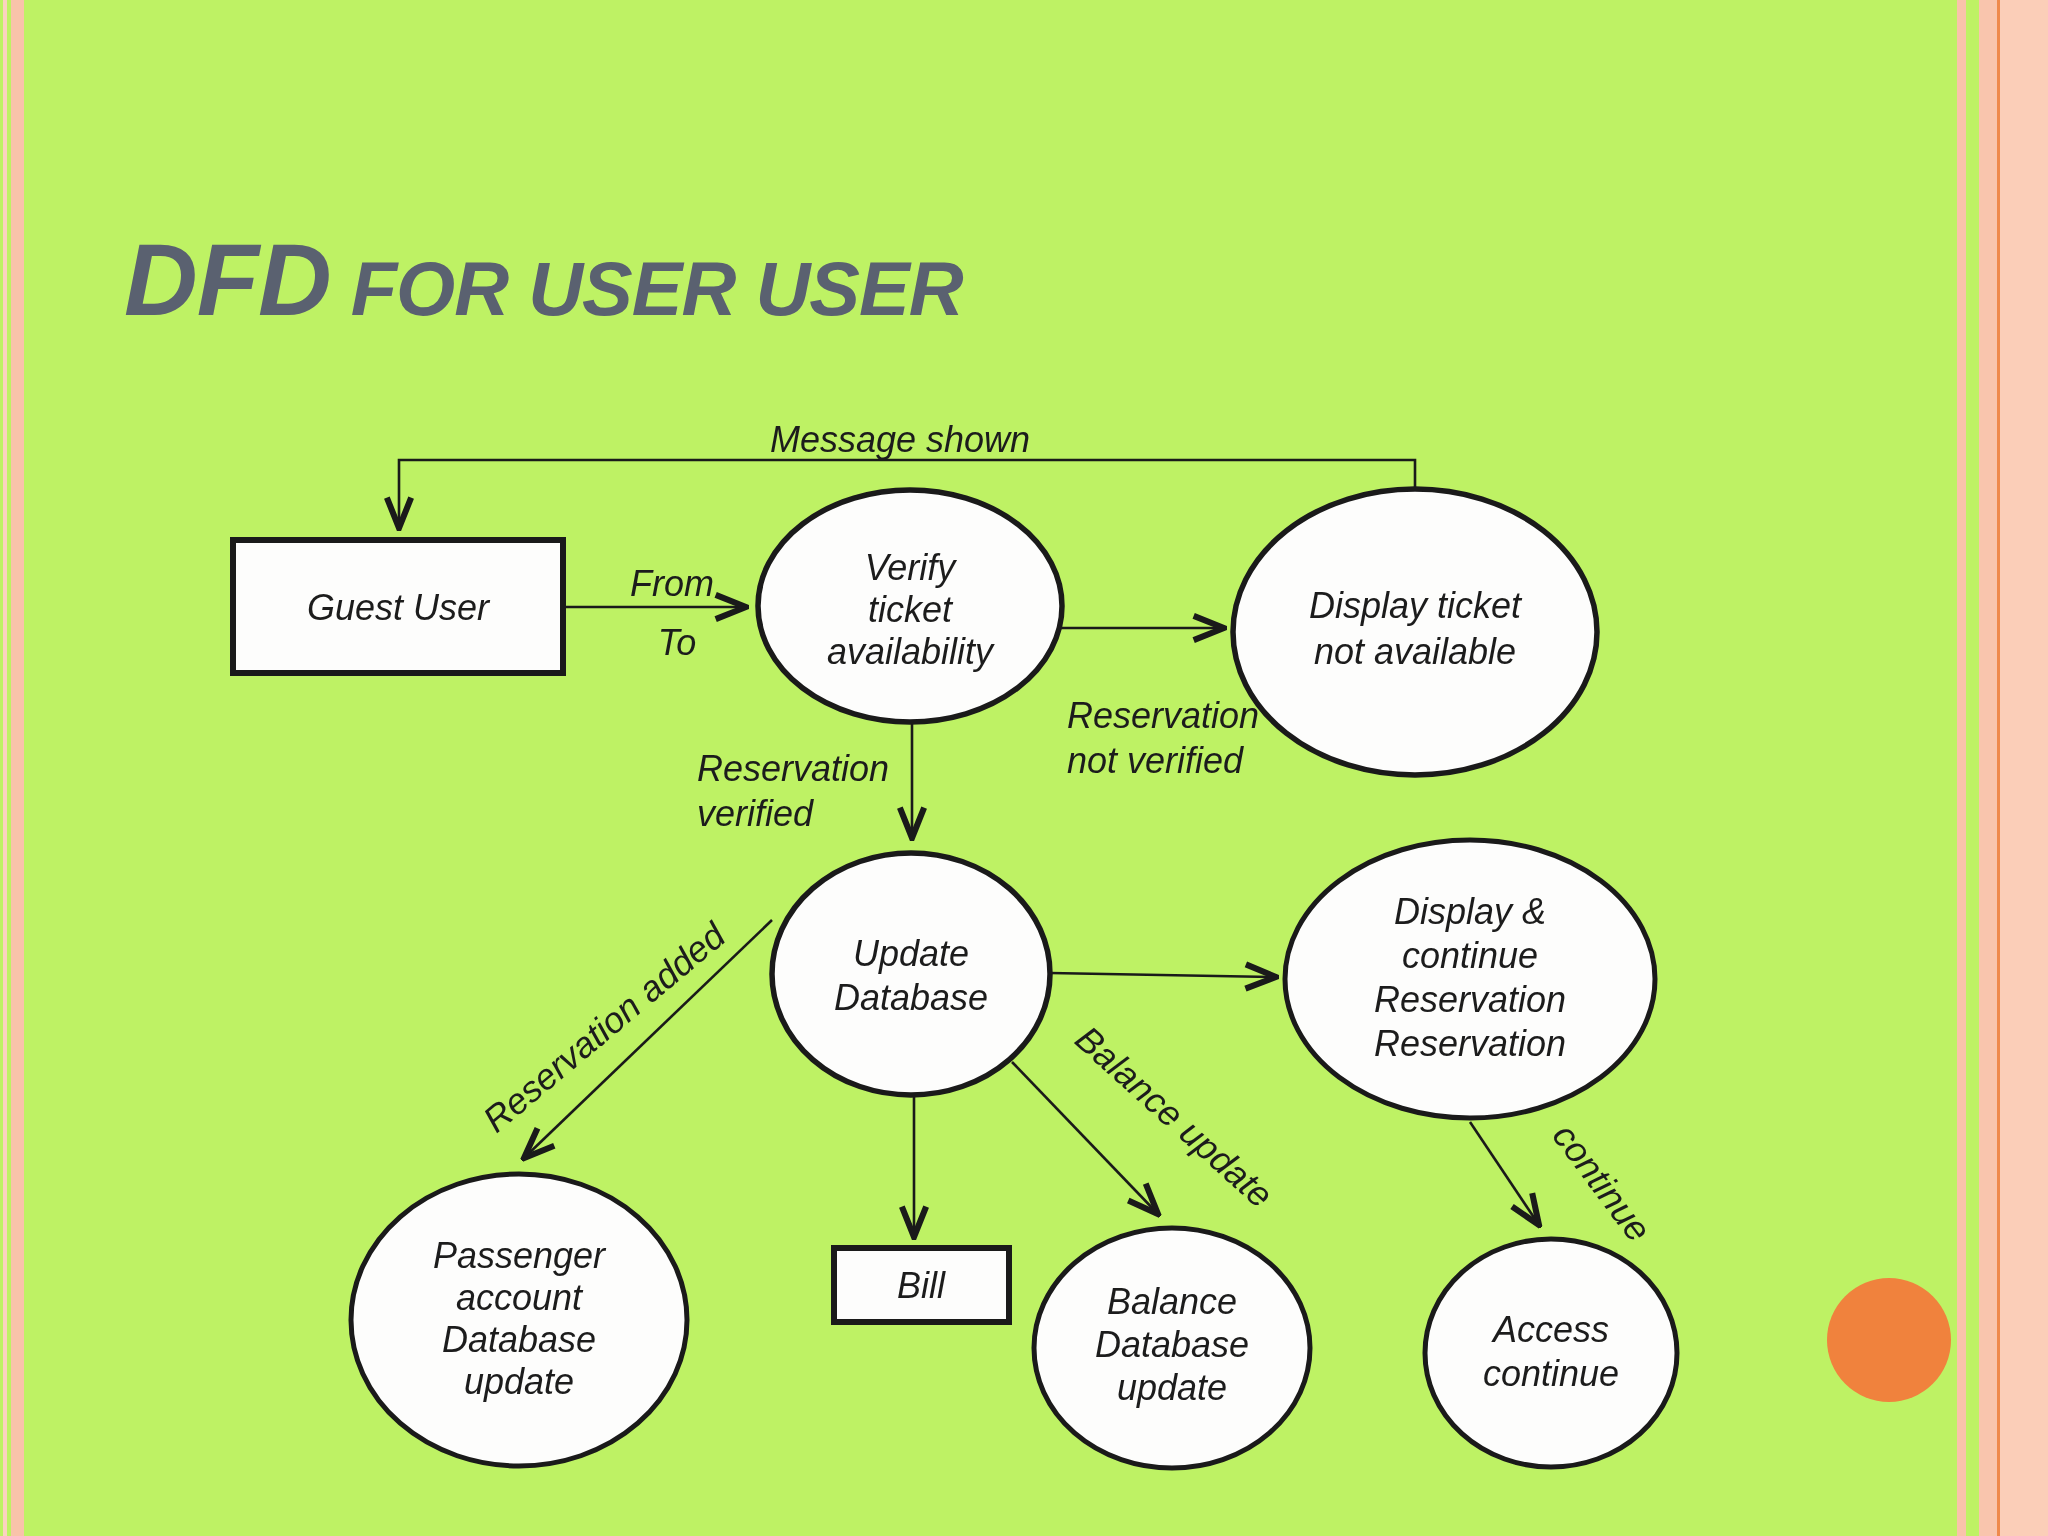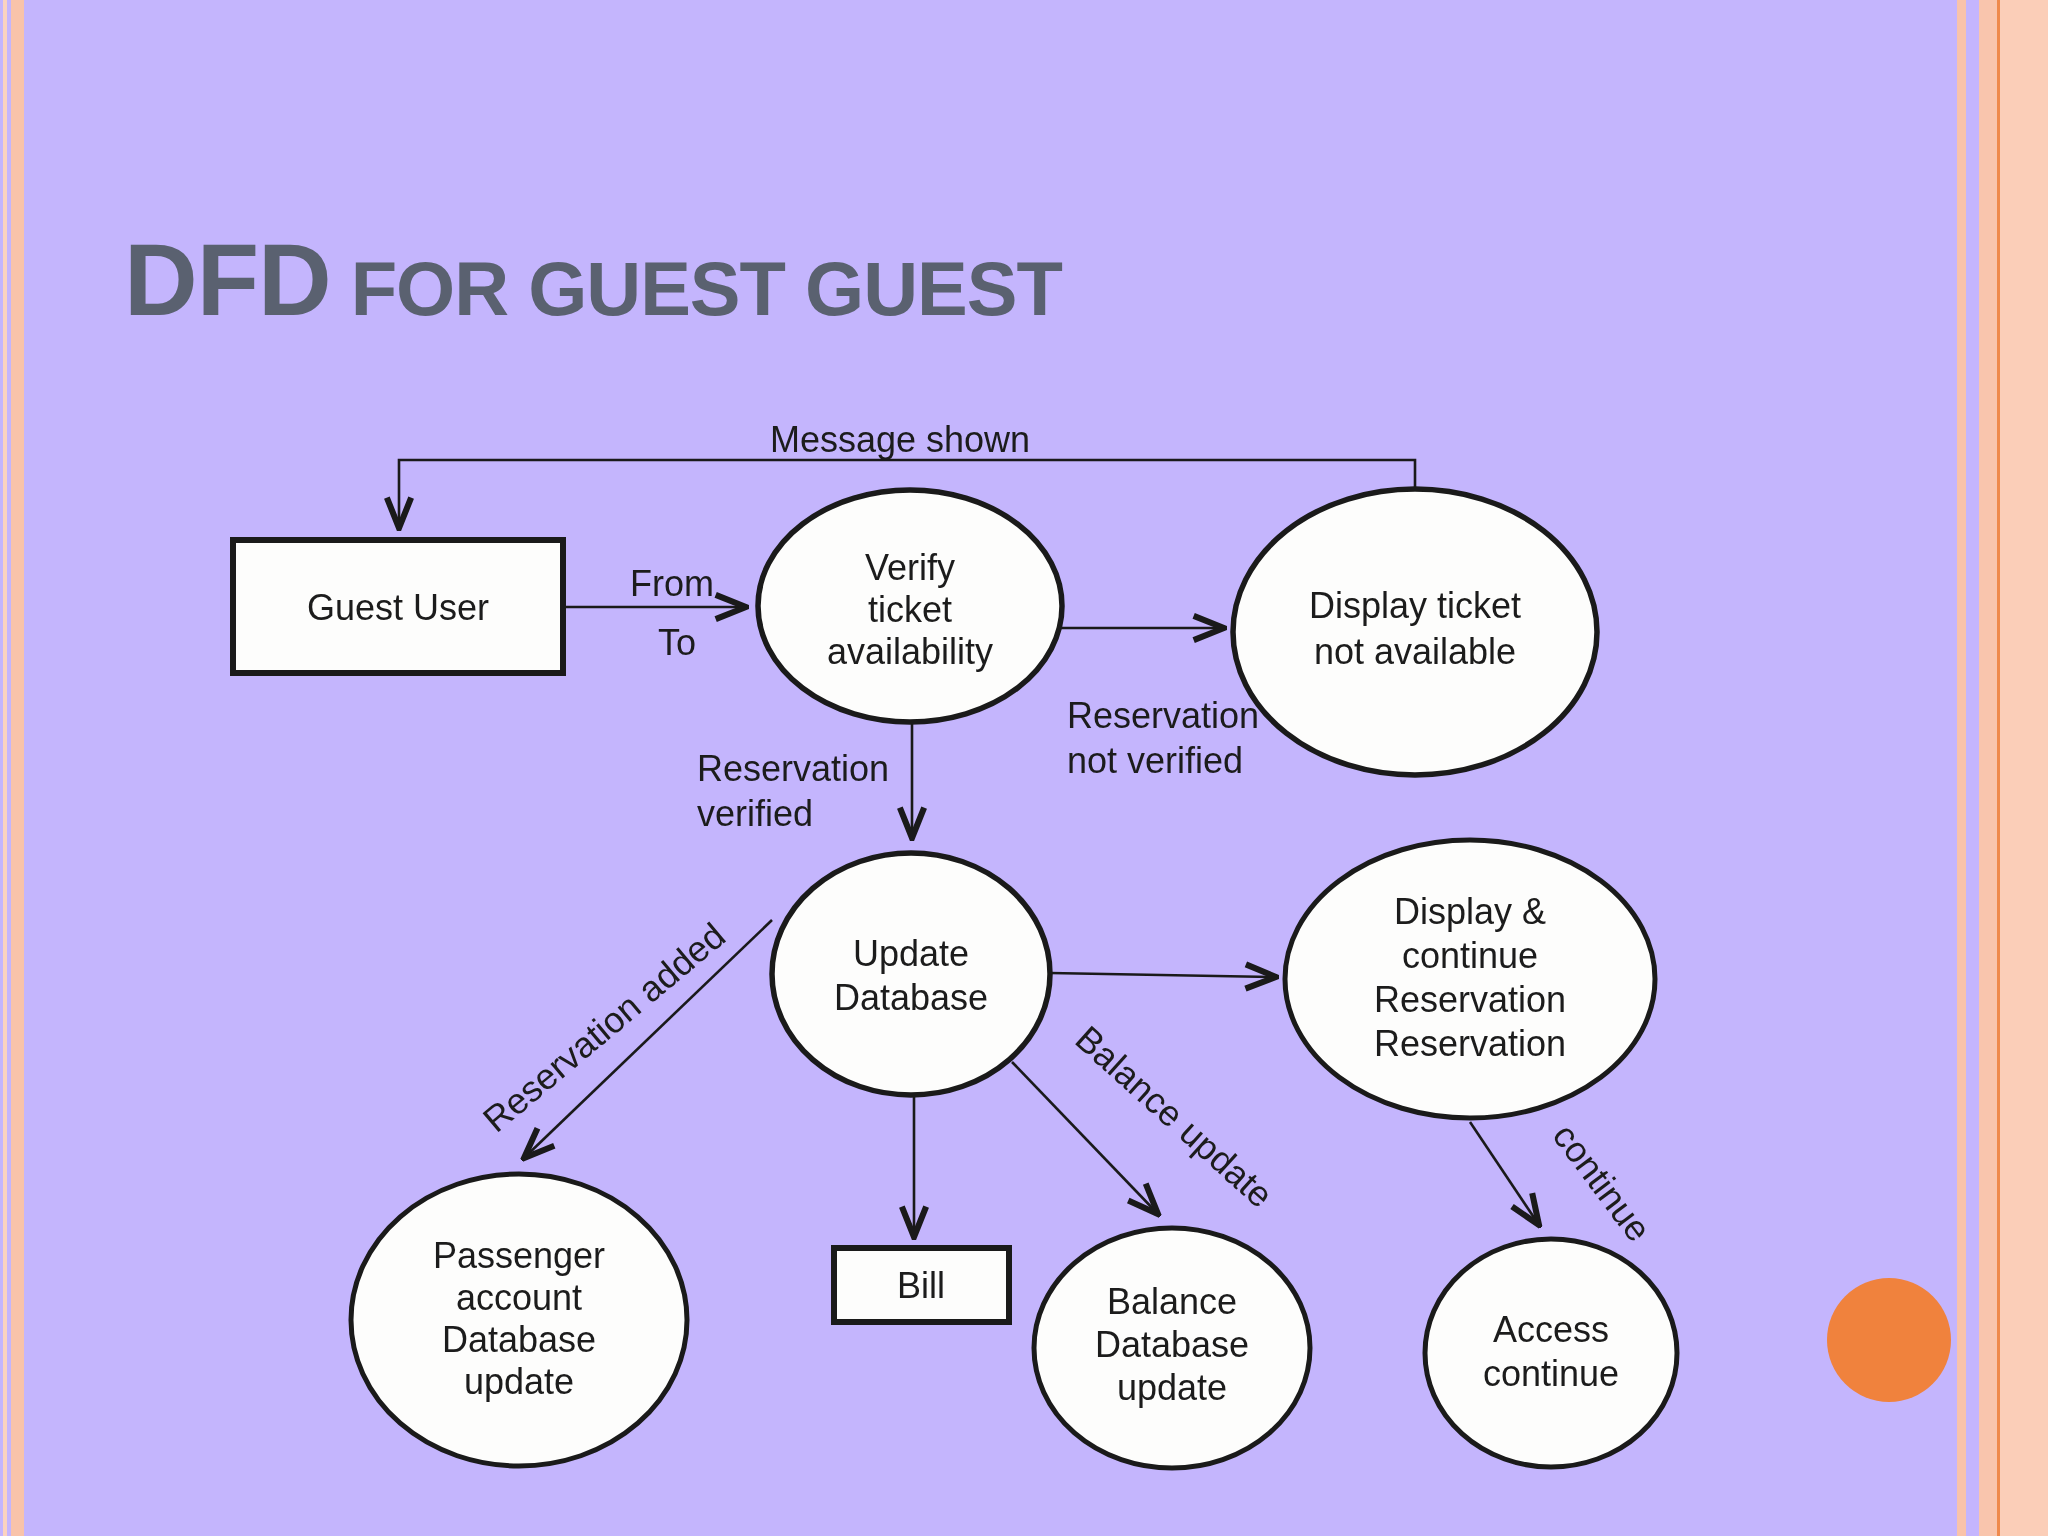--- a/index.html
+++ b/index.html
@@ -2,21 +2,21 @@
 <html><head>
 <meta charset="utf-8">
 <style>
   html,body{margin:0;padding:0;}
   body{
     width:2048px;height:1536px;overflow:hidden;
     background:#fdfdfc;
     font-family:"Liberation Sans",sans-serif;
     position:relative;
   }
-  .slide{position:absolute;inset:0;background:#c4b5fd;}
+  .slide{position:absolute;inset:0;background:#bef264;font-style:italic;}
   
   .stripe{position:absolute;top:0;bottom:0;}
   .l-thin{left:3px;width:4px;background:#fbd3c0;}
   .l-main{left:11px;width:13px;background:#f9c3aa;}
   .r-thin{left:1957px;width:9px;background:#f9c3aa;}
   .r-band{left:1979px;width:69px;background:#fbceb8;}
   .r-band-inner{position:absolute;top:0;bottom:0;left:0;width:18px;background:#f9c5ad;}
   .r-accent{position:absolute;top:0;bottom:0;left:18px;width:3px;background:#ef8a4d;}
   
   .title{
@@ -41,21 +41,21 @@
   <div class="stripe l-thin"></div>
   <div class="stripe l-main"></div>
   <div class="stripe r-thin"></div>
   <div class="stripe r-band">
     <div class="r-band-inner"></div>
     <div class="r-accent"></div>
   </div>
 
   <h1 class="title">
     <span class="lead">DFD</span>
-    <span class="rest">FOR GUEST GUEST</span>
+    <span class="rest">FOR USER USER</span>
   </h1>
 
   <svg class="dfd" width="2048" height="1536" viewBox="0 0 2048 1536">
     <defs>
       <marker id="arrow" viewBox="0 0 12 10" refX="11" refY="5" markerWidth="14" markerHeight="12" orient="auto-start-reverse">
         <path d="M1,1 L11,5 L1,9" fill="none" stroke="#1a1a1a" stroke-width="2"></path>
       </marker>
     </defs>
 
     <path class="flow" d="M1415,489 L1415,460 L399,460 L399,528" marker-end="url(#arrow)"></path>

